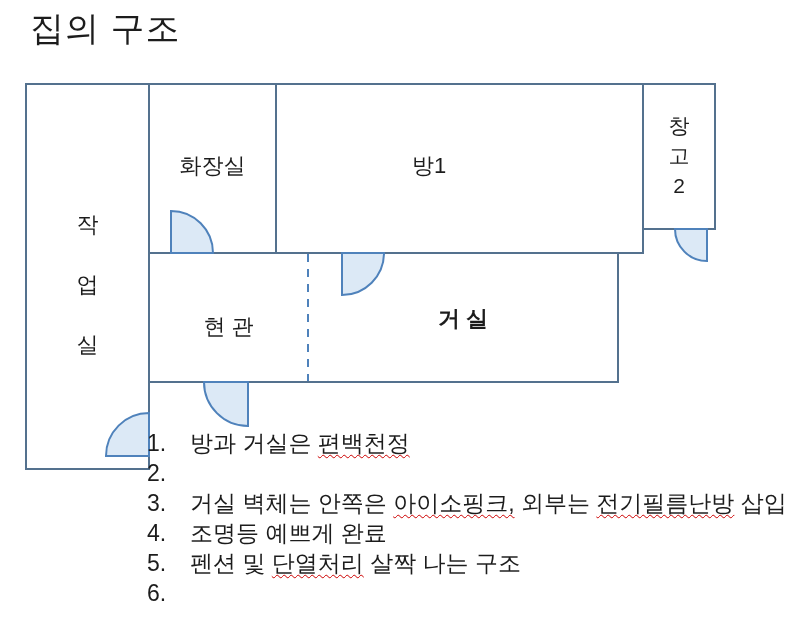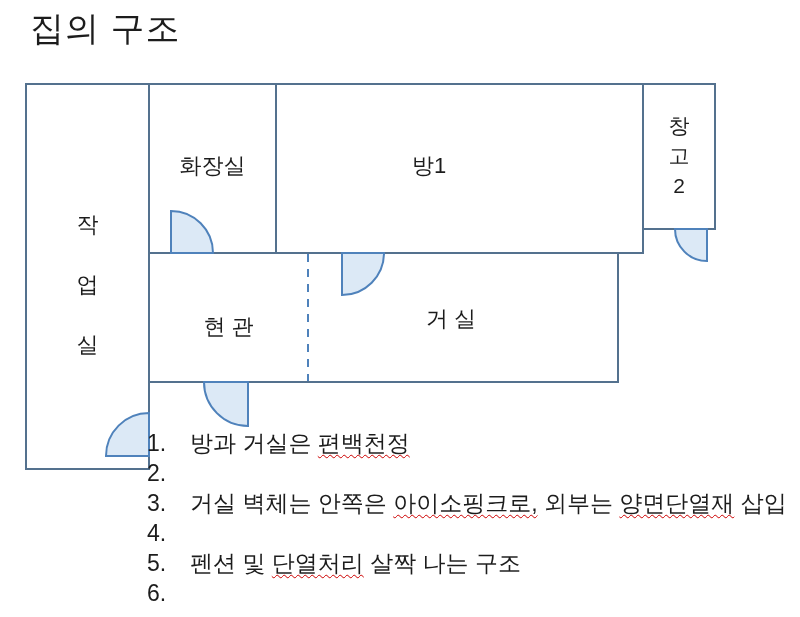--- a/index.html
+++ b/index.html
@@ -10,21 +10,21 @@
   .wall{fill:none;stroke:var(--wall,#54718e);stroke-width:2;}
   .door{fill:var(--door_fill,#dce9f6);stroke:var(--door_stroke,#4f82bb);stroke-width:2;}
   .dash{fill:none;stroke:var(--dashed,#4f82bb);stroke-width:2;stroke-dasharray:8 7;}
   .room-label{position:absolute;font-size:22px;line-height:30px;text-align:center;
               white-space:pre-line;color:var(--text,#1c1c1c);}
   #label-workroom{left:26px;top:195px;width:123px;line-height:60px;}
   #label-bathroom{left:149px;top:151px;width:127px;}
   #label-room1{left:276px;top:151px;width:306px;}
   #label-storage2{left:643px;top:111px;width:72px;font-size:21px;line-height:30px;}
   #label-entrance{left:149px;top:304px;width:159px;margin-top:8px;}
-  #label-living{left:296px;top:304px;width:310px;}
+  #label-living{left:308px;top:304px;width:310px;font-weight:bold;}
   #page-title{position:absolute;left:30px;top:6px;margin:0;font-size:34px;
               font-weight:normal;letter-spacing:1px;color:var(--text,#1c1c1c);}
   #notes{position:absolute;left:147px;top:428px;margin:0;padding:0;list-style:none;
          font-size:23px;line-height:30px;}
   #notes li{display:flex;}
   #notes .num{display:inline-block;width:43px;flex:0 0 43px;}
   .wavy{text-decoration-line:underline;text-decoration-style:wavy;
         text-decoration-color:var(--squiggle,#cc0000);text-decoration-thickness:1px;
         text-underline-offset:3px;margin-top:8px;}
 </style>
@@ -66,24 +66,25 @@
   <ul id="notes">
     <li>
       <span class="num">1.</span>
       <span class="txt"><span>방과 거실은 </span><span class="wavy">편백천정</span></span>
     </li>
     <li>
       <span class="num">2.</span>
     </li>
     <li>
       <span class="num">3.</span>
-      <span class="txt"><span>거실 벽체는 안쪽은 </span><span class="wavy">아이소핑크로,</span><span> 외부는 </span><span class="wavy">양면단열재</span><span> 삽입</span></span>
+      <span class="txt"><span>거실 벽체는 안쪽은 </span><span class="wavy">아이소핑크,</span><span> 외부는 </span><span class="wavy">전기필름난방</span><span> 삽입</span></span>
     </li>
     <li>
       <span class="num">4.</span>
+      <span class="txt"><span>조명등 예쁘게 완료</span></span>
     </li>
     <li>
       <span class="num">5.</span>
       <span class="txt"><span>펜션 및 </span><span class="wavy">단열처리</span><span> 살짝 나는 구조</span></span>
     </li>
     <li>
       <span class="num">6.</span>
     </li>
   </ul>
 

